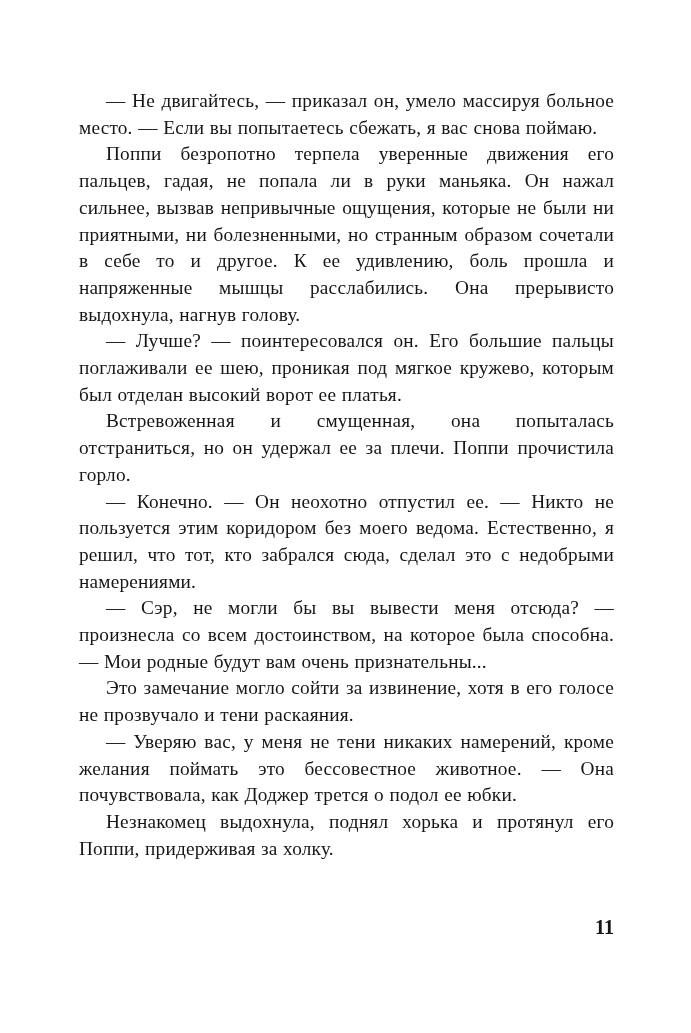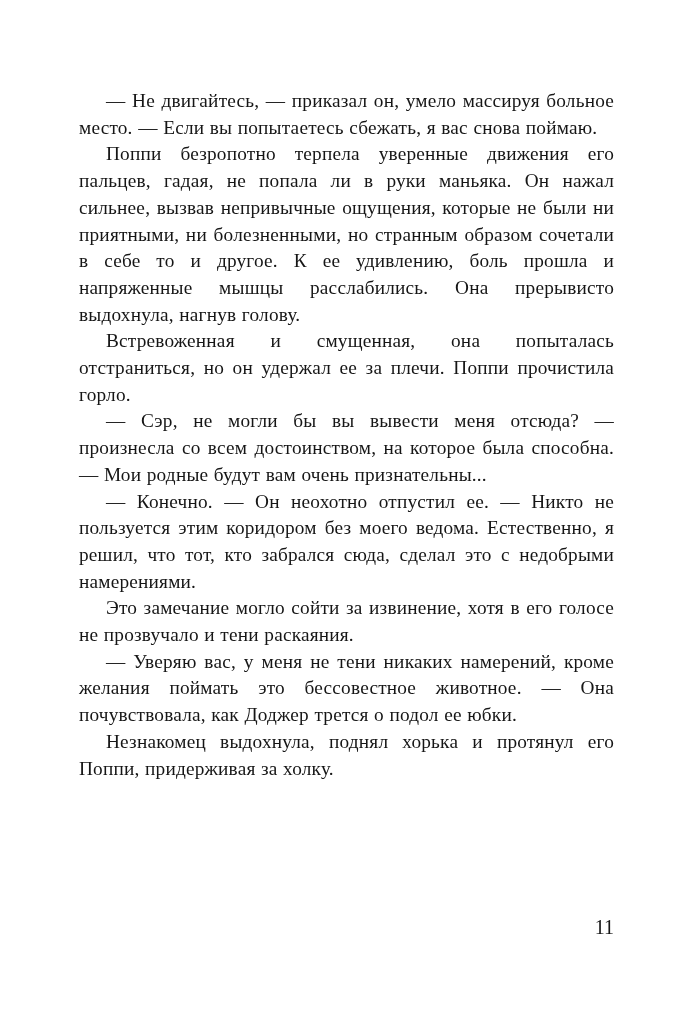--- a/index.html
+++ b/index.html
@@ -37,32 +37,33 @@
       -webkit-hyphens: auto;
       word-spacing: 0.5px;
     }
     .page-number {
       position: absolute;
       left: 562px;
       top: 916px;
       width: 52px;
       text-align: right;
       font-size: 20px;
-      font-weight: 400;
+      font-weight: 700;
       color: #161616;
     }
   </style>
 </head>
 <body>
 
 <div class="page">
   <div class="text-block">
     <p>— Не двигайтесь, — приказал он, умело массируя больное место. — Если вы попытаетесь сбежать, я вас снова поймаю.</p>
     <p>Поппи безропотно терпела уверенные движения его пальцев, гадая, не попала ли в руки маньяка. Он нажал сильнее, вызвав непривычные ощущения, которые не были ни приятными, ни болезненными, но странным образом сочетали в себе то и другое. К ее удивлению, боль прошла и напряженные мышцы расслабились. Она прерывисто выдохнула, нагнув голову.</p>
+    <p>— Лучше? — поинтересовался он. Его большие пальцы поглаживали ее шею, проникая под мягкое кружево, которым был отделан высокий ворот ее платья.</p>
     <p>Встревоженная и смущенная, она попыталась отстраниться, но он удержал ее за плечи. Поппи прочистила горло.</p>
+    <p>— Конечно. — Он неохотно отпустил ее. — Никто не пользуется этим коридором без моего ведома. Естественно, я решил, что тот, кто забрался сюда, сделал это с недобрыми намерениями.</p>
     <p>— Сэр, не могли бы вы вывести меня отсюда? — произнесла со всем достоинством, на которое была способна. — Мои родные будут вам очень признательны...</p>
-    <p>— Конечно. — Он неохотно отпустил ее. — Никто не пользуется этим коридором без моего ведома. Естественно, я решил, что тот, кто забрался сюда, сделал это с недобрыми намерениями.</p>
     <p>Это замечание могло сойти за извинение, хотя в его голосе не прозвучало и тени раскаяния.</p>
     <p>— Уверяю вас, у меня не тени никаких намерений, кроме желания поймать это бессовестное животное. — Она почувствовала, как Доджер трется о подол ее юбки.</p>
     <p>Незнакомец выдохнула, поднял хорька и протянул его Поппи, придерживая за холку.</p>
   </div>
   <div class="page-number">11</div>
 </div>
 
 </body></html>

